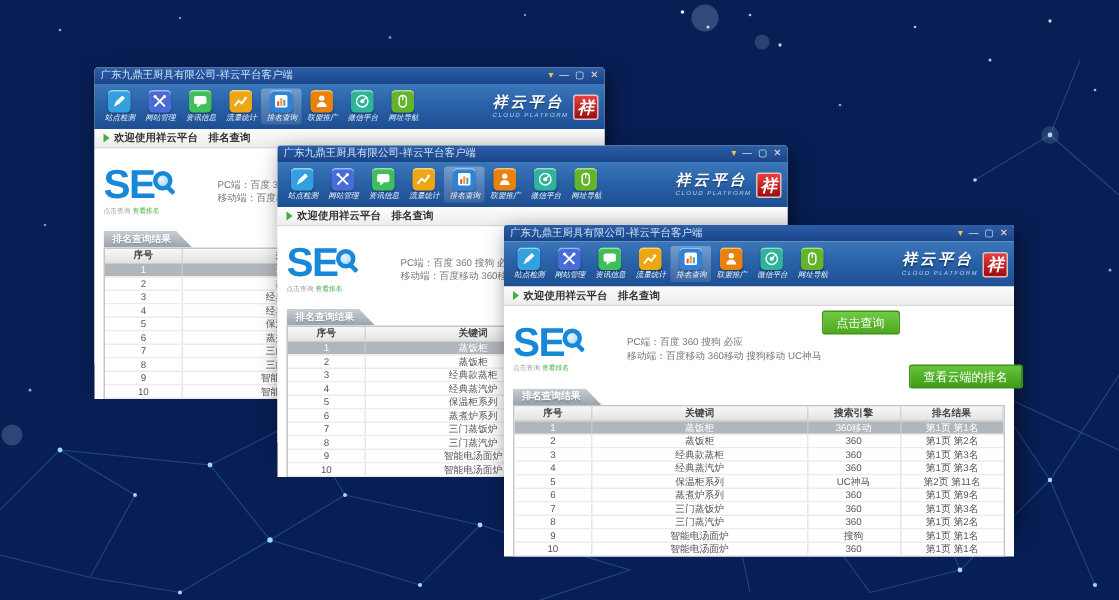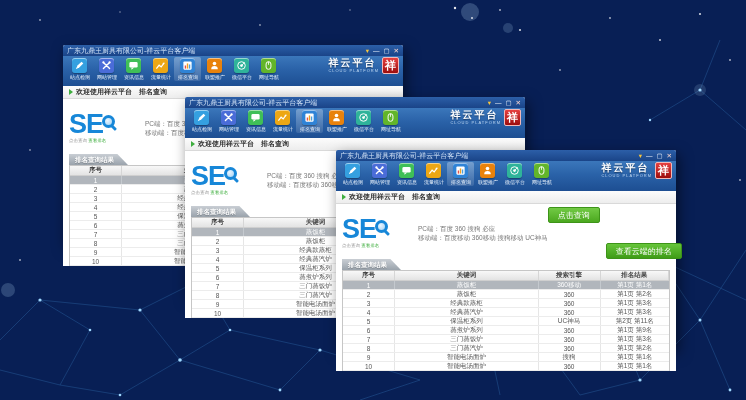--- a/index.html
+++ b/index.html
@@ -34,21 +34,21 @@
   }
   .titlebar .title{ color:#cfe0f5; font-size:7px; line-height:11px; white-space:nowrap; overflow:hidden; }
   .controls{ display:flex; gap:4px; align-items:center; }
   .ctl{ color:#e8eef8; font-size:6.5px; line-height:8px; cursor:default; }
   .ctl.skin{ color:#f7c53c; }
   .ctl.close{ color:#ffd9d0; }
 
   .toolbar{
     flex:0 0 30px; height:30px;
     background:linear-gradient(180deg,#3b77bb 0%,#2a62a8 45%,#1d4e92 100%);
-    display:flex; align-items:flex-start; padding:1px 4px 1px 3px;
+    display:flex; align-items:center; padding:1px 4px 1px 3px;font-style:italic;
   }
   .tool-items{ display:flex; flex:1; }
   .tool-item{ width:27px; display:flex; flex-direction:column; align-items:center; justify-content:center; border-radius:2px; padding-top:1px; }
   .tool-item.selected{ background:linear-gradient(180deg,rgba(255,255,255,.30),rgba(255,255,255,.12)); }
   .tile{
     width:15px; height:15px; border-radius:3px;
     box-shadow:inset 0 1px 0 rgba(255,255,255,.5), 0 1px 1px rgba(0,0,0,.3);
     display:flex; align-items:center; justify-content:center;
   }
   .tile svg{ width:11px; height:11px; display:block; }

